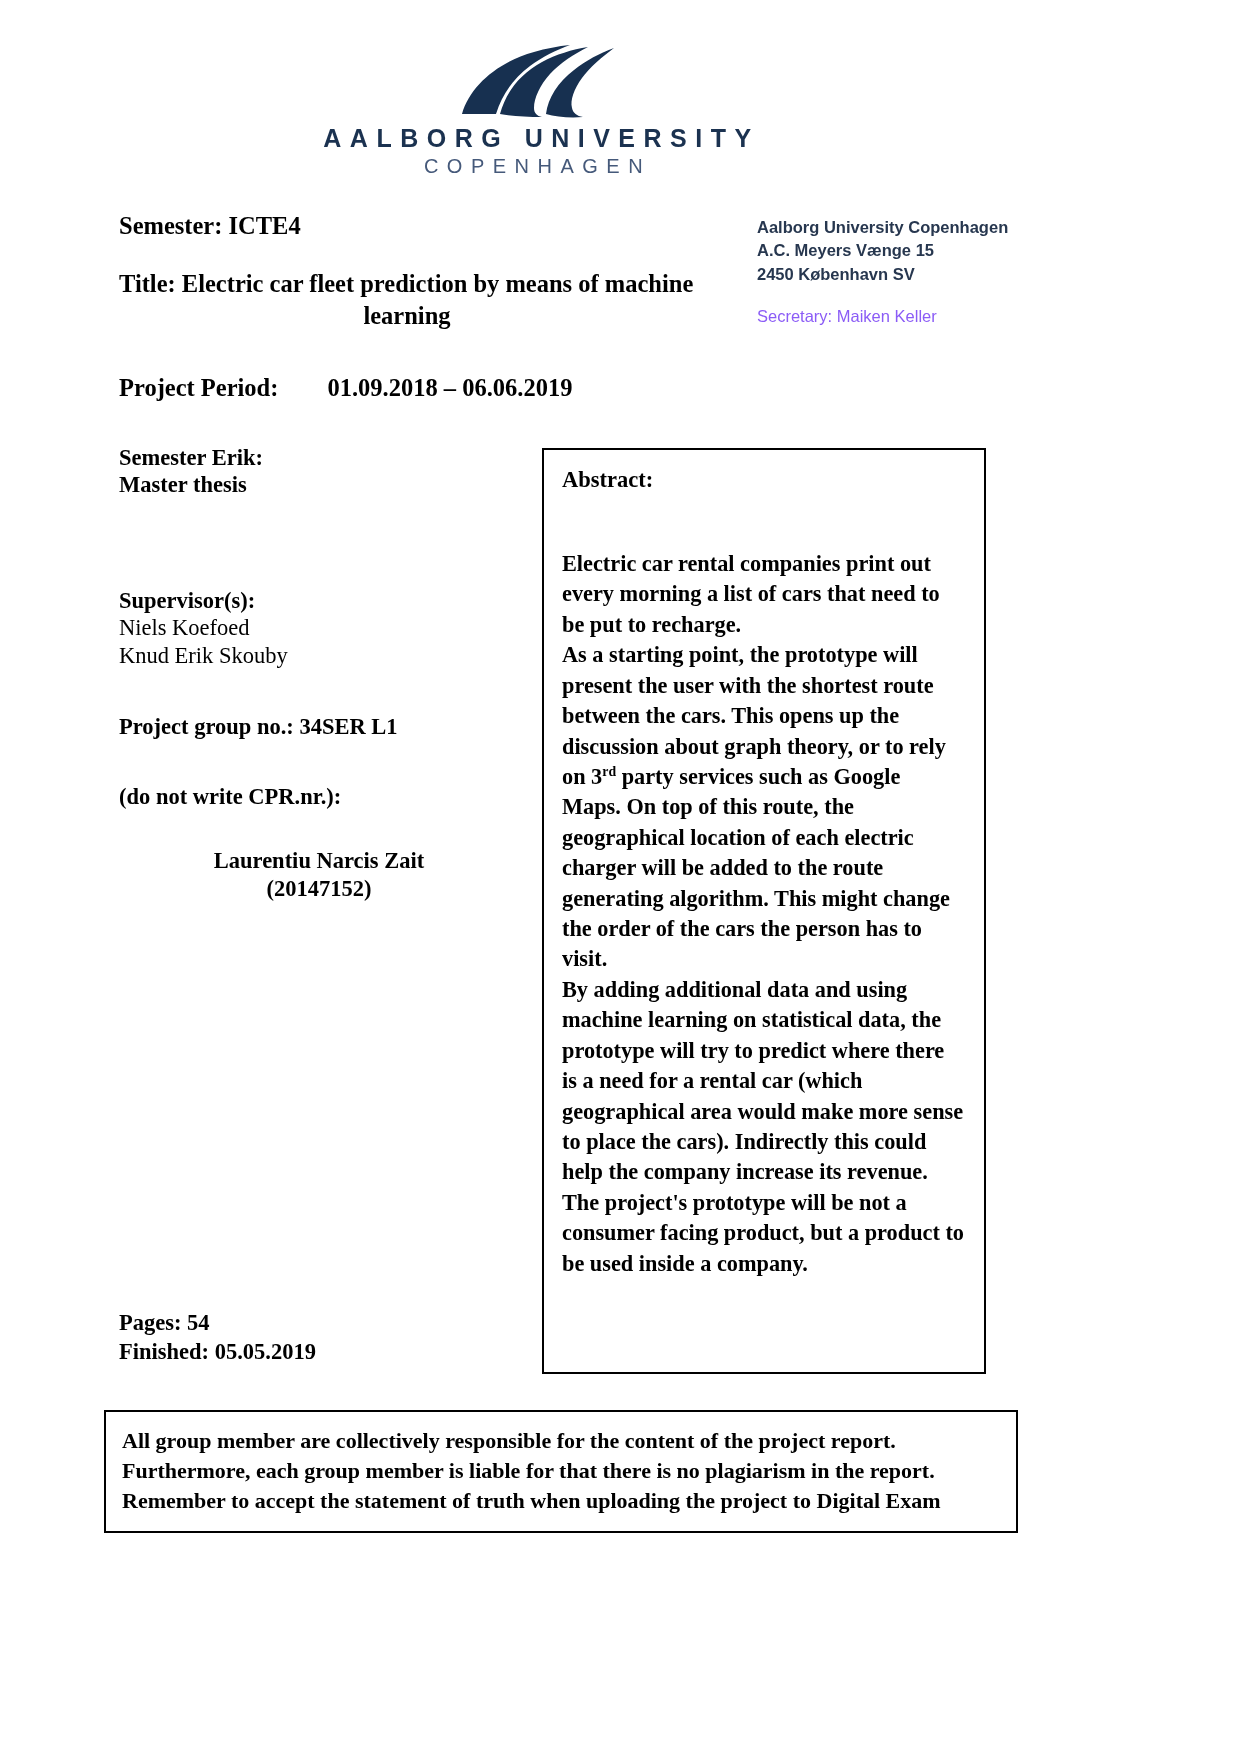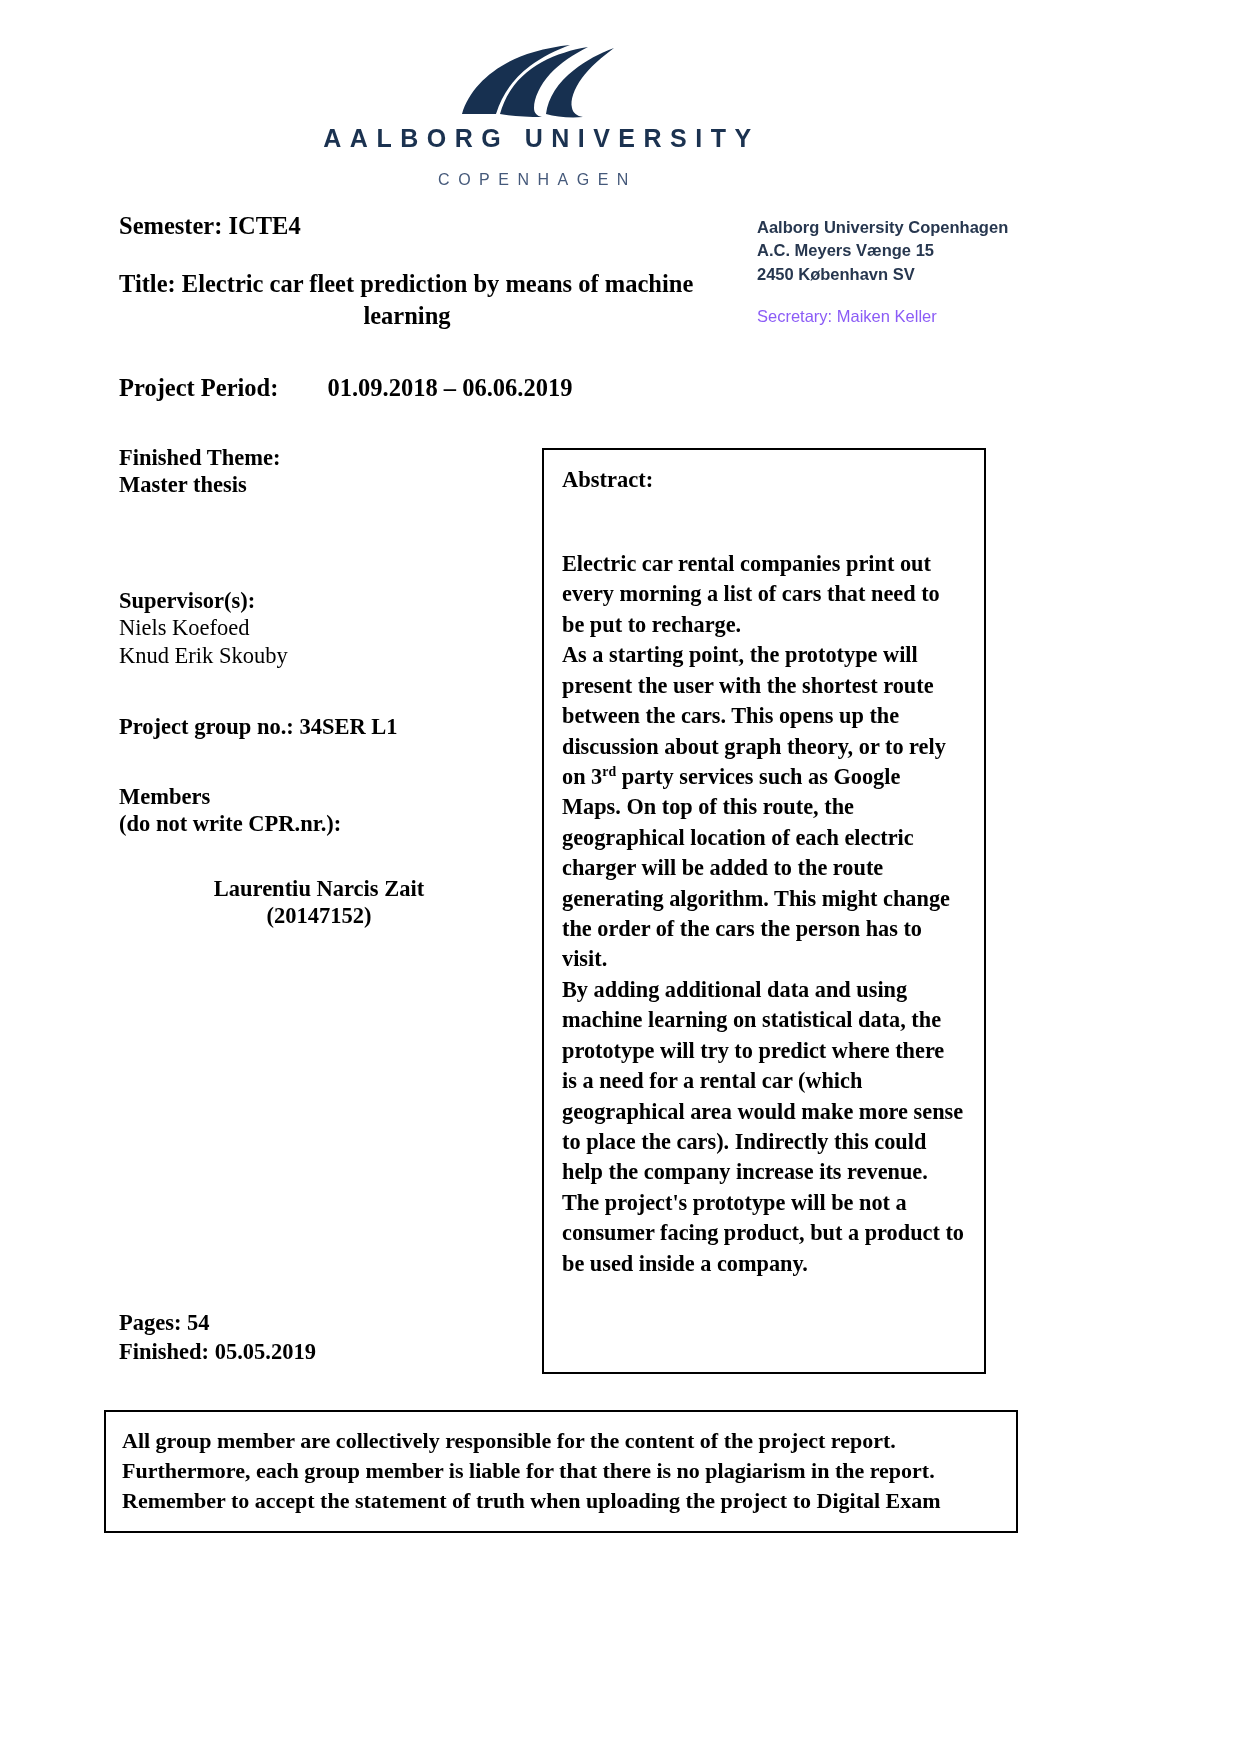--- a/index.html
+++ b/index.html
@@ -35,23 +35,23 @@
     font-size: 25px;
     letter-spacing: 8.5px;
     margin-top: 6px;
     padding-left: 8px;
     white-space: nowrap;
   }
   #logo-subwordmark {
     font-family: "Liberation Sans", sans-serif;
     font-weight: normal;
     color: #45597a;
-    font-size: 16px;
+    font-size: 20px;
     letter-spacing: 8.5px;
-    margin-top: 18px;
+    margin-top: 2px;
     padding-left: 0;
     white-space: nowrap;
   }
 
   
   #meta-left {
     position: absolute;
     left: 119px;
     top: 210px;
     width: 610px;
@@ -196,34 +196,33 @@
 
 <div id="address-block">
   <div>Aalborg University Copenhagen</div>
   <div>A.C. Meyers Vænge 15</div>
   <div>2450 København SV</div>
 </div>
 <div id="secretary-line">Secretary: Maiken Keller</div>
 
 <div id="info-col">
   <div class="blk" id="theme-block">
-    <div class="bold">Finished Theme:</div>
+    <div class="bold">Semester Erik:</div>
     <div class="bold">Master thesis</div>
   </div>
 
   <div class="blk" id="supervisors-block">
     <div class="bold">Supervisor(s):</div>
     <div class="reg">Niels Koefoed</div>
     <div class="reg">Knud Erik Skouby</div>
   </div>
 
   <div class="blk" id="group-block">Project group no.: 34SER L1</div>
 
   <div class="blk" id="members-block">
-    <div>Members</div>
     <div>(do not write CPR.nr.):</div>
   </div>
 
   <div class="blk" id="member-entry">
     <div>Laurentiu Narcis Zait</div>
     <div>(20147152)</div>
   </div>
 </div>
 
 <div id="pages-block">

